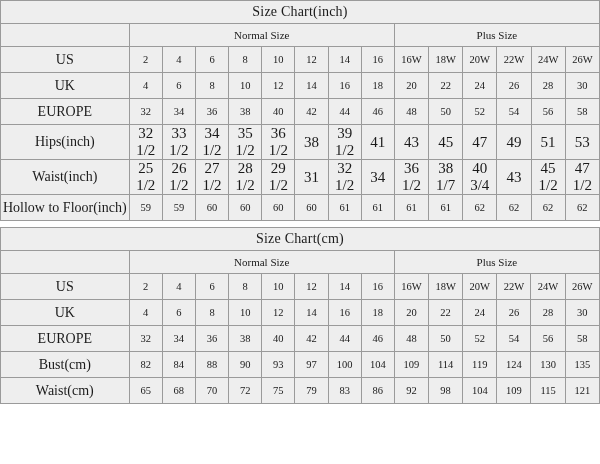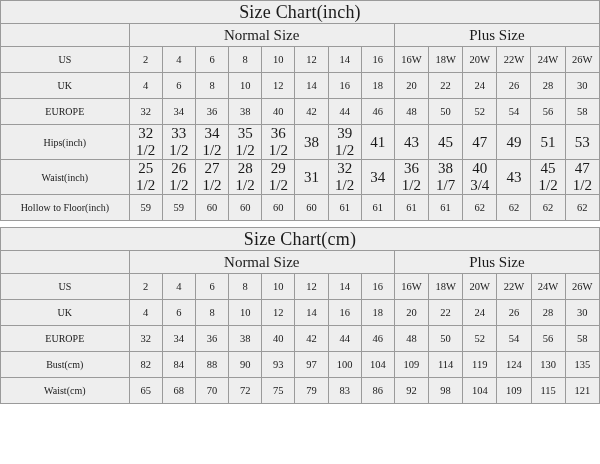--- a/index.html
+++ b/index.html
@@ -35,31 +35,31 @@
   table.size-table th {
     border: 1px solid #9a9a9a;
     text-align: center;
     vertical-align: middle;
     font-weight: normal;
     color: #1a1a1a;
     background: #eeeeee;
     padding: 0;
   }
   .title-cell {
-    font-size: 18px;
+    font-size: 14px;
     height: 22px;
     letter-spacing: 0.2px;
     border-radius: 7px;
   }
   .group-cell {
-    font-size: 15px;
+    font-size: 11px;
     height: 22px;
   }
   .rowlabel-cell {
-    font-size: 10px;
+    font-size: 14px;
     height: 25px;
   }
   .data-cell {
     font-size: 10.5px;
     height: 25px;
   }
   .data-cell.small {
     font-size: 15px;
   }
   .spacer {

